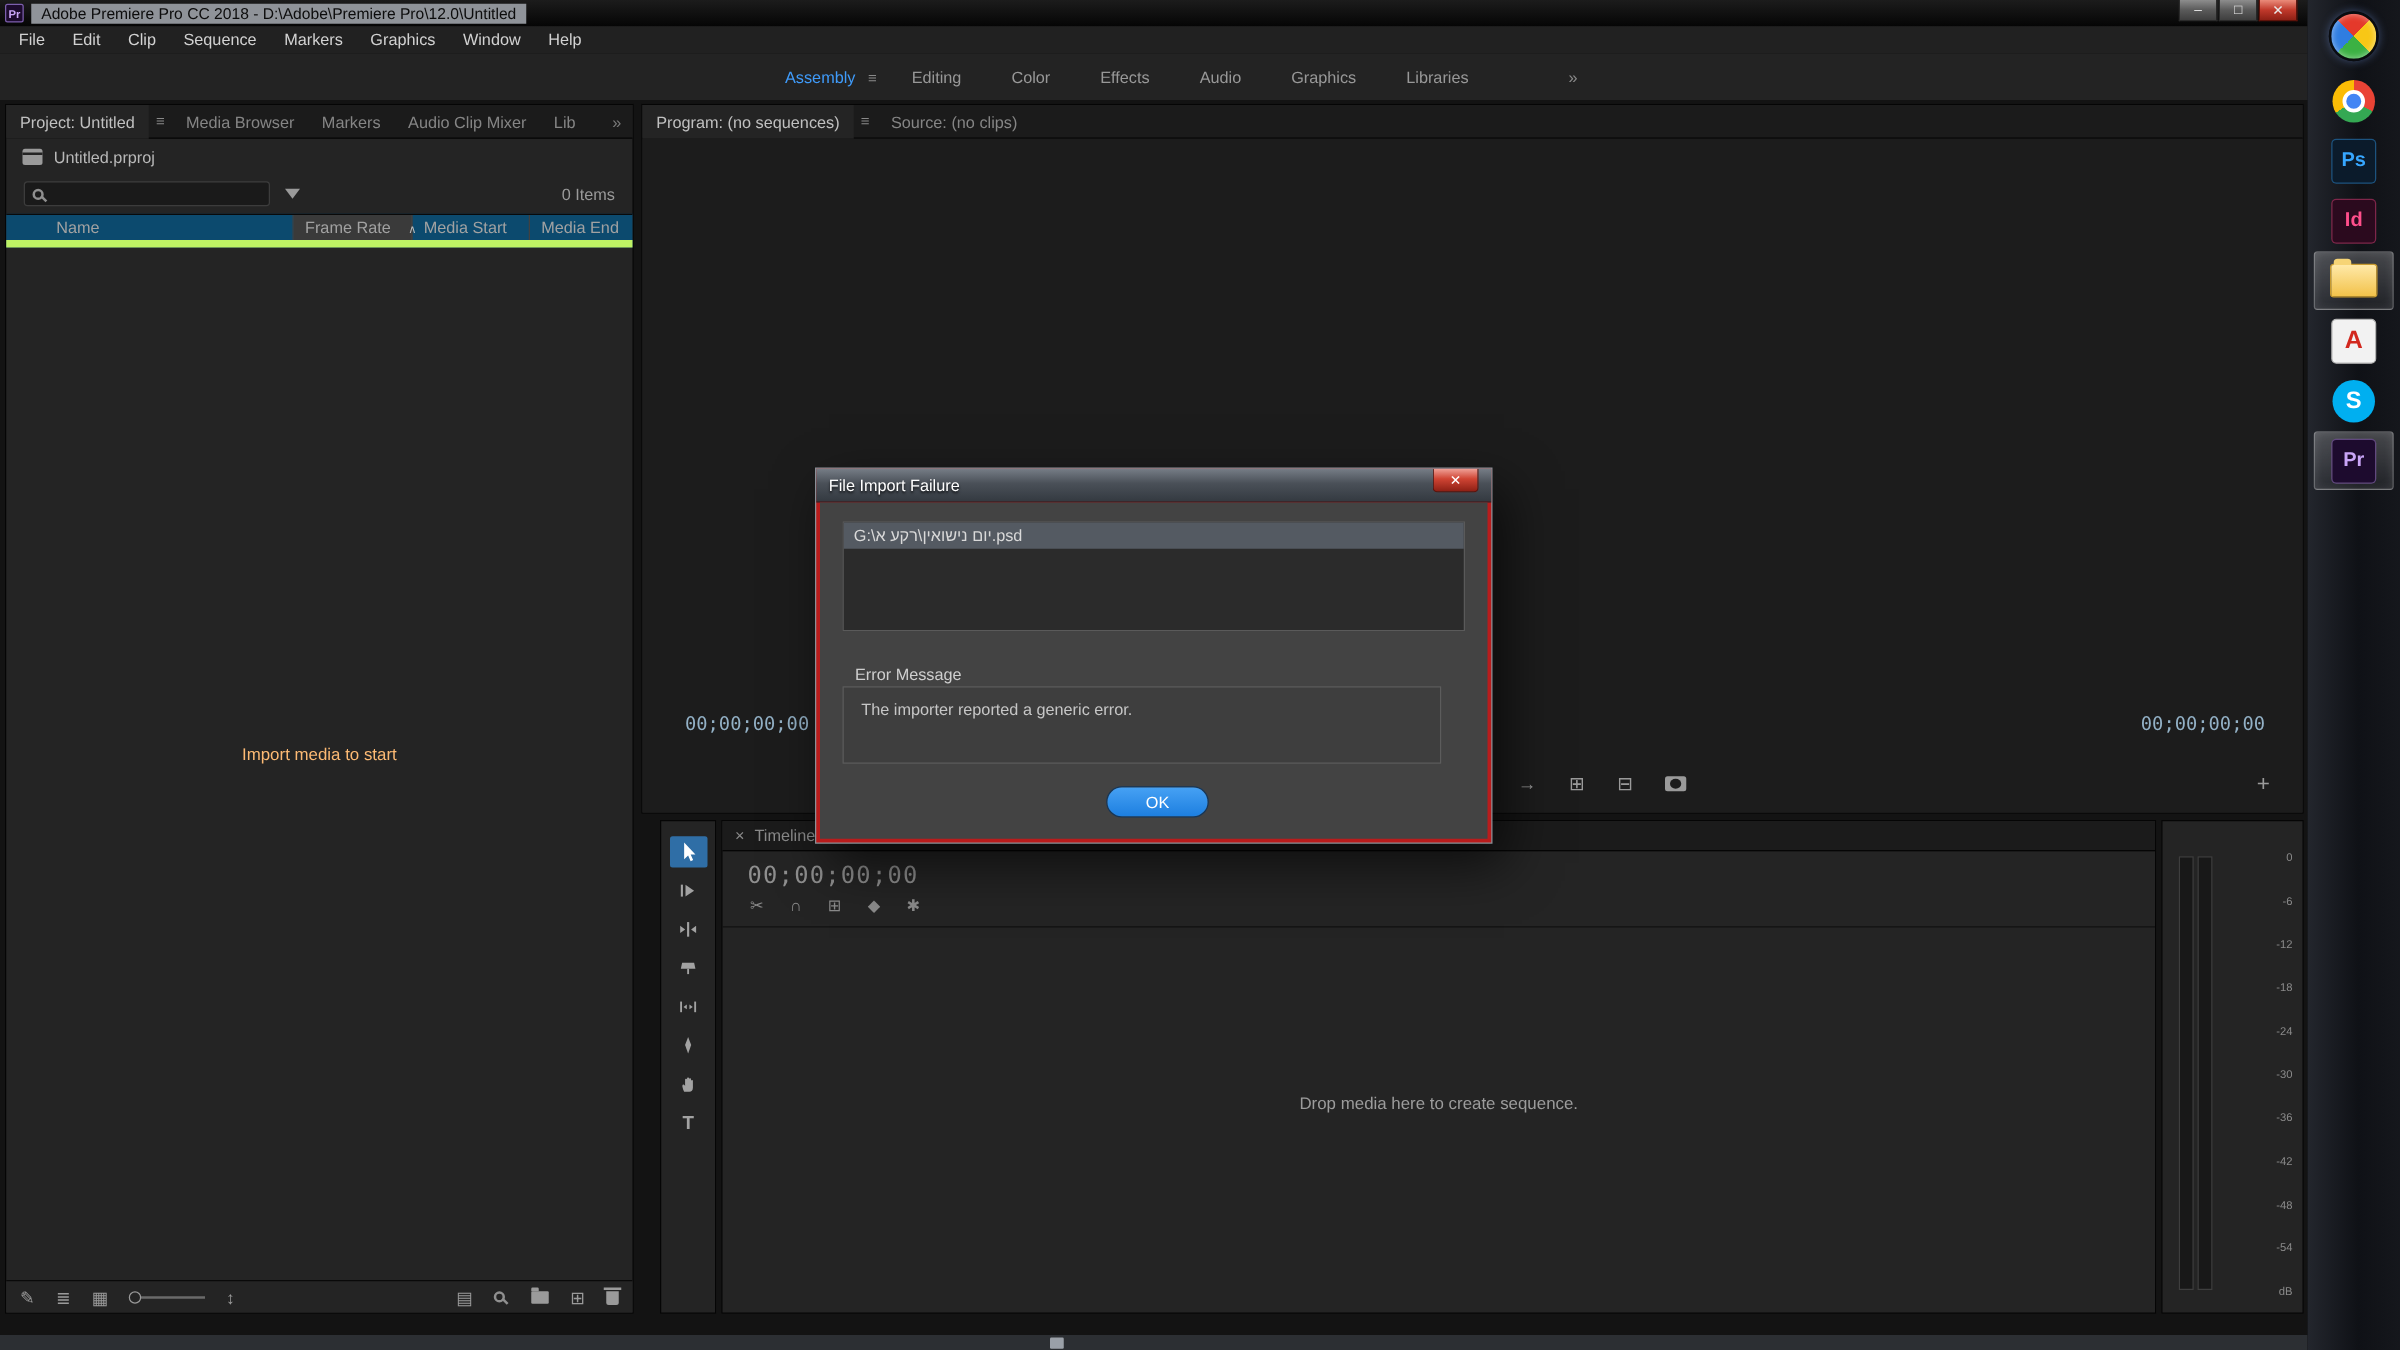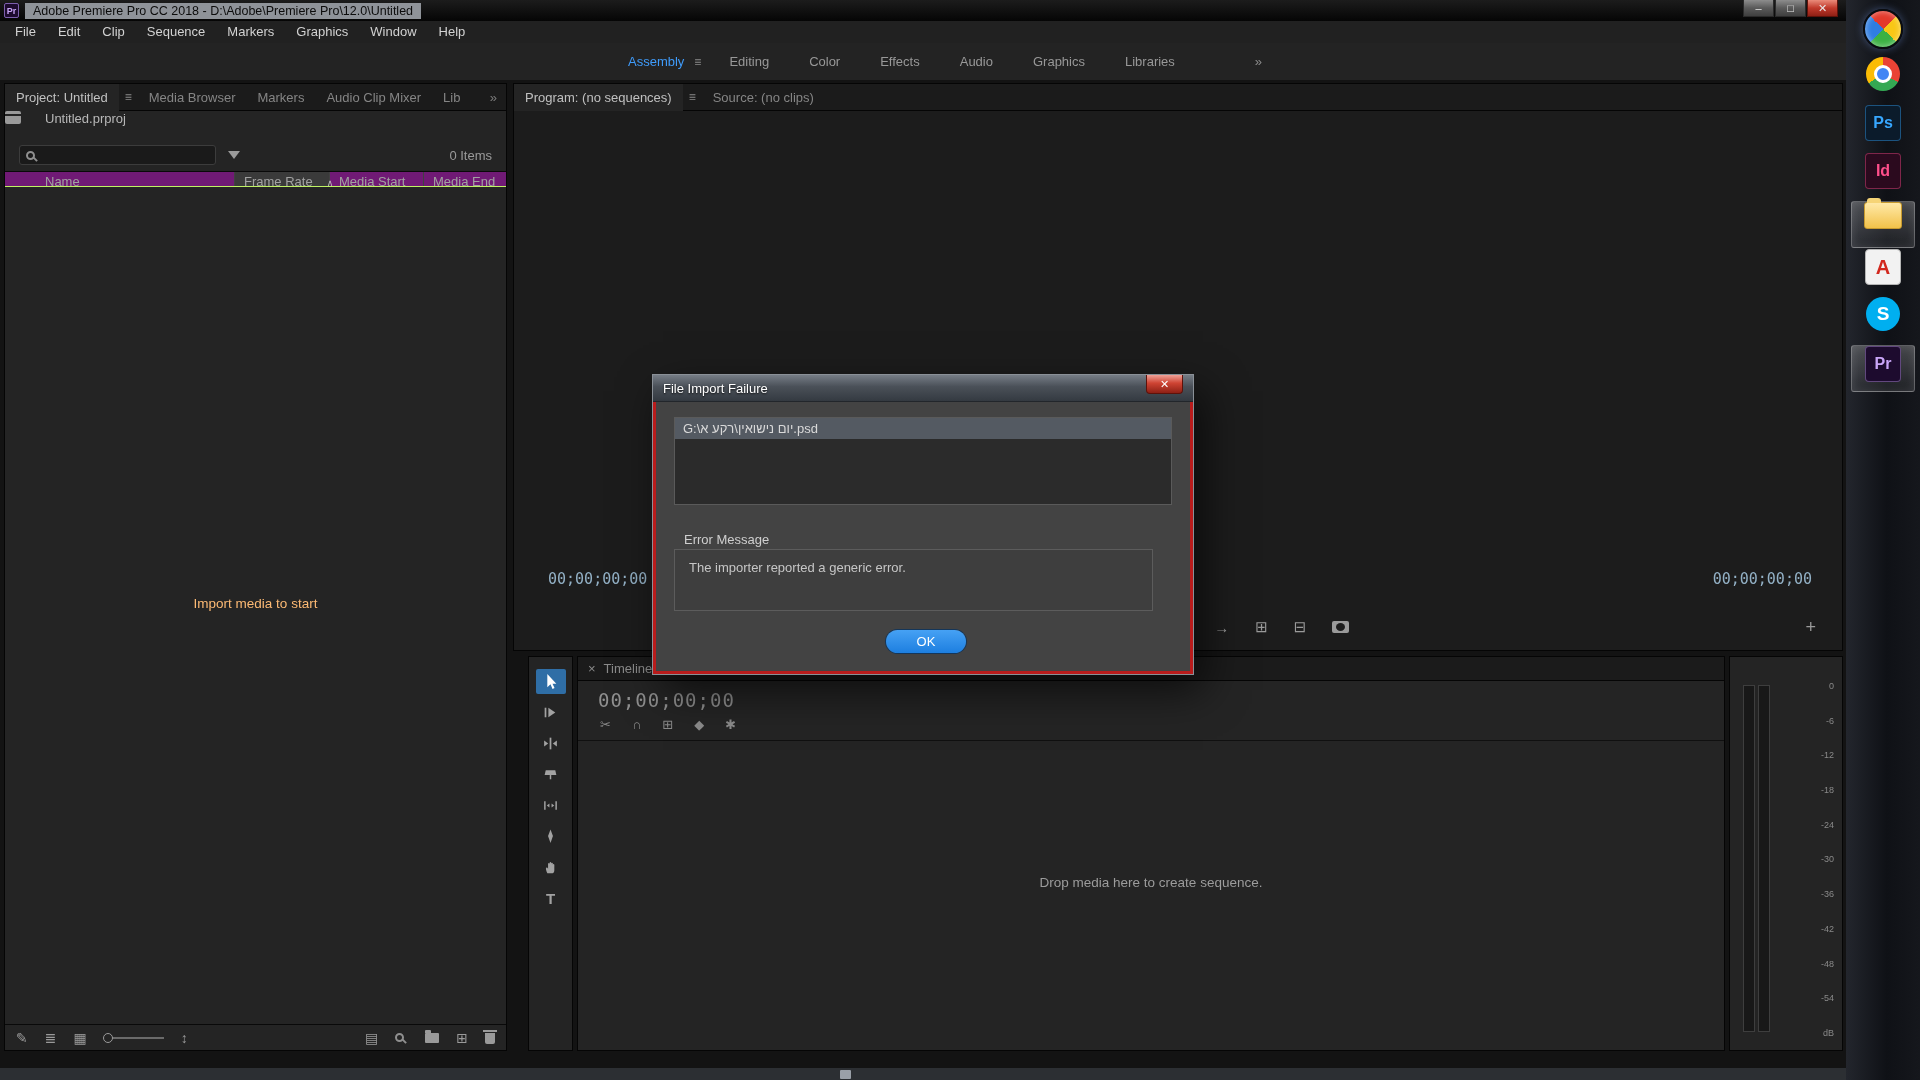--- a/index.html
+++ b/index.html
@@ -30,33 +30,33 @@
 
   
   .panel{position:absolute;background:#242424;border:1px solid #050505}
   .ptabs{height:27px;background:#1b1b1b;display:flex;align-items:center;border-bottom:1px solid #050505}
   .ptab{font-size:13px;color:#858585;padding:0 11px;height:27px;line-height:27px;white-space:nowrap;overflow:hidden}
   .ptab.active{background:#242424;color:#c0c0c0}
   .pmenu{color:#8a8a8a;font-size:12px;padding:0 6px}
   .poverflow{margin-left:auto;color:#7a7a7a;font-size:13px;padding-right:9px}
 
   
-  .bin-row{height:28px;display:flex;align-items:flex-start;gap:24px;}
+  .bin-row{height:28px;display:flex;align-items:center;gap:9px;padding-left:13px}
   .icon-clapper{width:16px;height:13px;background:#9a9a9a;border-radius:2px;position:relative}
   .icon-clapper::before{content:"";position:absolute;top:3px;left:0;right:0;height:2px;background:#242424}
   .bin-name{font-size:13px;color:#b8b8b8}
   .search-row{height:32px;display:flex;align-items:center;gap:12px;padding:0 14px}
   .search-box{width:197px;height:20px;background:#1a1a1a;border:1px solid #3c3c3c;border-radius:3px;
     display:flex;align-items:center;gap:6px;padding:0 6px}
   .icon-mag{width:9px;height:9px;border:2px solid #8f8f8f;border-radius:50%;position:relative;flex:none}
   .icon-mag::after{content:"";position:absolute;width:6px;height:2px;background:#8f8f8f;transform:rotate(45deg);right:-5px;bottom:-2px}
   .search-input{flex:1;background:transparent;border:0;outline:0;color:#ccc;font-size:12px;min-width:0}
   .icon-funnel{width:0;height:0;border-left:6px solid transparent;border-right:6px solid transparent;border-top:8px solid #9a9a9a}
   .items-count{margin-left:auto;font-size:13px;color:#9a9a9a}
-  .col-header{height:16px;background:#701a75;border-top:1px solid #090909;border-bottom:1px solid #bef264;
+  .col-header{height:27px;background:#0c4a6e;border-top:1px solid #090909;border-bottom:6px solid #bef264;
     display:flex;font-size:13px;color:#a2a2a2}
   .col{line-height:19px;border-right:1px solid #414141;padding-left:9px;white-space:nowrap}
   .col.sorted{background:#3a3a3a}
   .sort-caret{font-size:9px;margin-left:14px;color:#bdbdbd}
   .project-empty{position:absolute;left:0;right:0;top:512px;text-align:center;font-size:13.5px;color:#fdba74}
   .project-toolbar{position:absolute;left:0;right:0;bottom:0;height:26px;border-top:1px solid #090909;
     display:flex;align-items:center;gap:17px;padding:0 11px;background:#242424}
   .ptool{color:#9a9a9a;font-size:14px;line-height:1;display:flex;align-items:center}
   .zoomline{width:58px;height:2px;background:#6a6a6a;position:relative;margin-left:2px}
   .zoomline::before{content:"";position:absolute;left:-3px;top:-4px;width:8px;height:8px;border:1.5px solid #9a9a9a;border-radius:50%;background:#242424}
@@ -121,21 +121,21 @@
   
   .bottom-strip{position:absolute;left:0;top:1068px;width:1846px;height:12px;background:#2c2f33;display:flex;align-items:center}
   .bs-icon{width:11px;height:9px;background:#9aa0a8;border-radius:1px;margin-left:840px}
 
   
   .taskbar{position:absolute;left:1846px;top:0;width:74px;height:1080px;
     background:linear-gradient(90deg,#23262d,#0f1116 55%,#15171c)}
   .orb{width:40px;height:40px;border-radius:50%;margin:9px auto 8px;
     background:conic-gradient(from -45deg,#e4392b 0 25%,#f8c716 0 50%,#3bb143 0 75%,#2f7de1 0 100%);
     border:2px solid #0a0c10;box-shadow:0 0 8px rgba(130,170,255,.4),inset 0 0 6px rgba(255,255,255,.55)}
-  .tb-cell{width:64px;height:47px;margin:1px auto;display:flex;justify-content:center;border-radius:3px}
+  .tb-cell{width:64px;height:47px;margin:1px auto;display:flex;align-items:center;justify-content:center;border-radius:3px}
   .tb-cell.active{background:linear-gradient(rgba(255,255,255,.22),rgba(255,255,255,.06));
     border:1px solid rgba(255,255,255,.28);box-shadow:inset 0 0 8px rgba(255,255,255,.12)}
   .ic-sq{width:36px;height:36px;border-radius:4px;display:flex;align-items:center;justify-content:center;font-size:16px;font-weight:bold}
   .ic-ps{background:#0b1b2b;color:#37a7ff;border:1px solid rgba(55,167,255,.4)}
   .ic-id{background:#2b0a1e;color:#ff4f8b;border:1px solid rgba(255,79,139,.4)}
   .ic-pr{background:#1d0b2e;color:#c9a5f7;border:1px solid rgba(201,165,247,.4)}
   .ic-acr{background:#f2f2f2;color:#d2281e;border:1px solid #b5b5b5;font-size:20px}
   .ic-skype{width:34px;height:34px;border-radius:50%;background:#00aff0;color:#fff;font-weight:bold;font-size:19px;
     display:flex;align-items:center;justify-content:center}
   .ic-chrome{width:34px;height:34px;border-radius:50%;position:relative;

